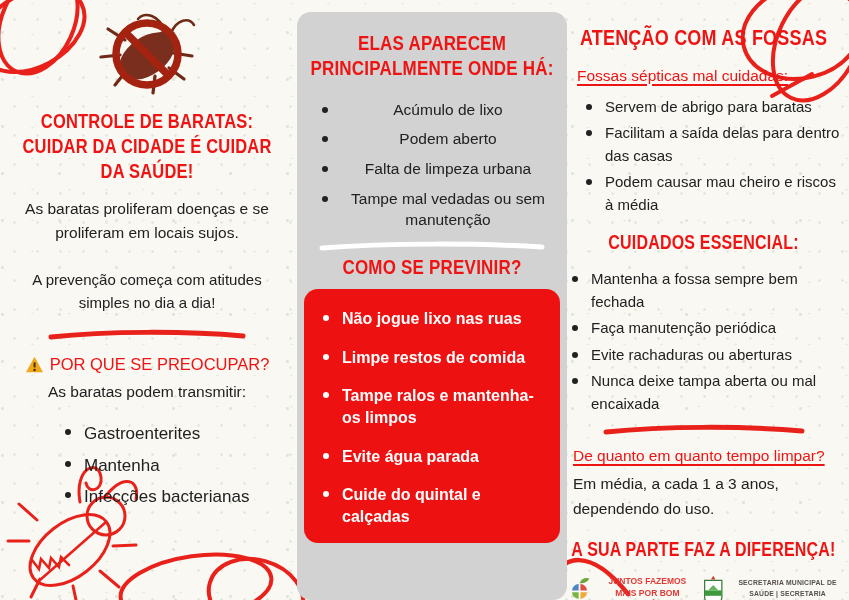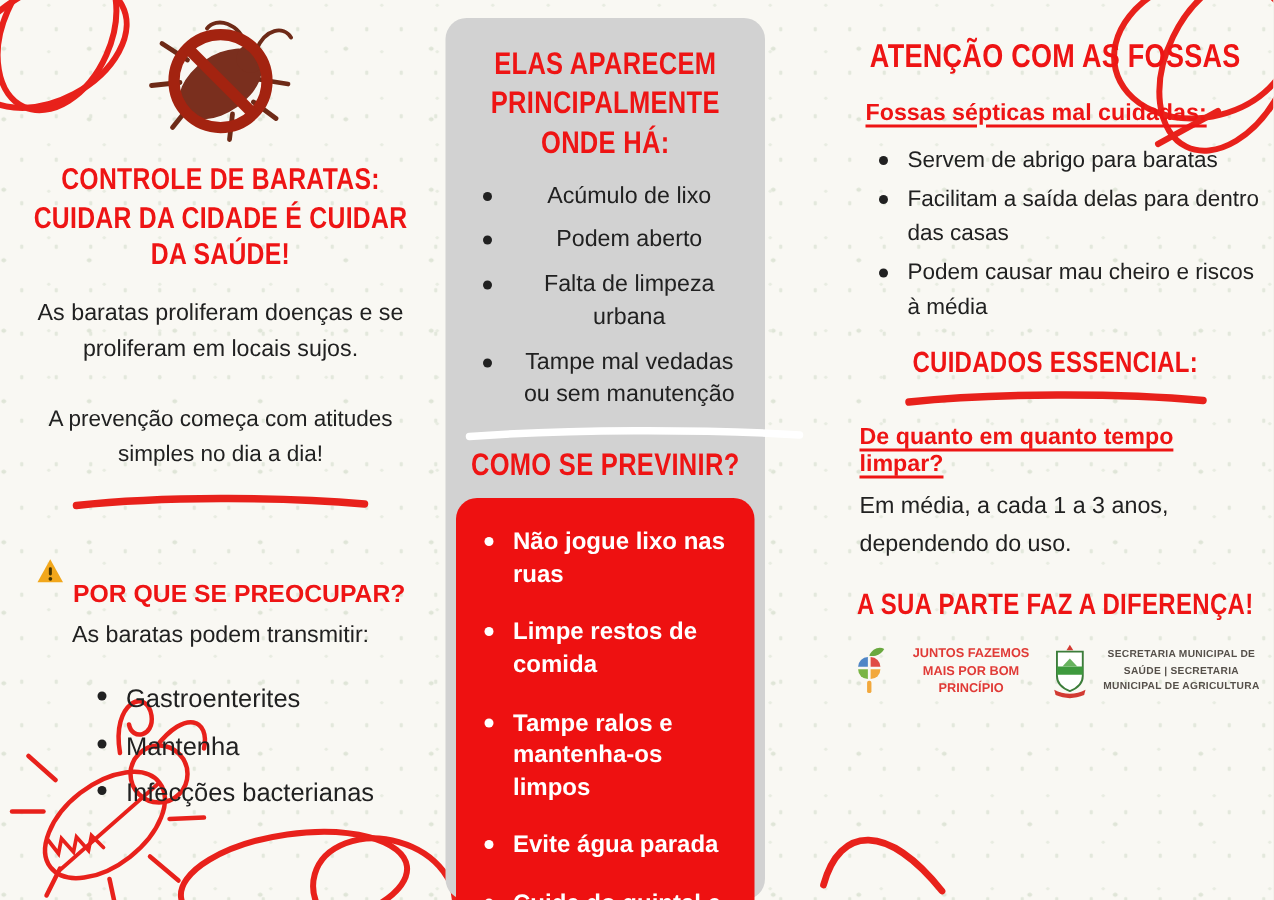--- a/index.html
+++ b/index.html
@@ -24,42 +24,42 @@
   li::before { content:""; position:absolute; left:5px; top:8px; width:6px; height:6px; border-radius:50%; background:currentColor; }
 
   
   .left-col { position:absolute; left:4px; top:8px; width:286px; text-align:center; }
   .no-roach { display:block; margin:0 auto 6px; }
   .left-title { font-size:16.5px; padding:0 4px; }
   .intro-1 { font-size:15.5px; line-height:1.55; margin:27px auto 0; width:264px; }
   .intro-2 { font-size:15px;   line-height:1.55; margin:23px auto 0; width:238px; }
   .swoosh-left { display:block; margin:15px auto 0; }
   .worry-head { display:flex; justify-content:center; align-items:center; gap:6px; margin-top:14px; }
-  .worry-title { font-size:16.5px; color:#ee1414; font-weight:bold;margin-top:32px; }
+  .worry-title { font-size:16.5px; color:#ee1414; font-weight:normal; }
   .worry-sub { font-size:15.5px; margin-top:9px; }
   .worry-list { text-align:left; margin:20px 0 0 56px; font-size:17px; line-height:1.5; }
   .worry-list li + li { margin-top:6px; }
 
   
-  .panel { position:absolute; left:297px; top:12px; width:213px; height:588px;
+  .panel { position:absolute; left:297px; top:12px; width:270px; height:588px;
            background:#d2d2d2; border-radius:14px; padding:18px 12px 0; text-align:center; }
   .appear-title { font-size:17px; }
   .appear-list { text-align:center; margin:26px 0 0 8px; font-size:15.5px; line-height:1.4; }
   .appear-list li + li { margin-top:8px; }
   .swoosh-white { display:block; margin:10px auto 0; }
   .prevent-title { font-size:17px; margin-top:2px; }
   .prevent-box { background:#ee1111; border-radius:14px; margin:14px -5px 0; padding:19px 14px 16px; text-align:left; }
   .prevent-list { color:#ffffff; font-weight:bold; font-size:16px; line-height:1.35; }
   .prevent-list li::before { background:#ffffff; top:7px; }
   .prevent-list li + li { margin-top:17px; }
 
   
   .right-col { position:absolute; left:565px; top:24px; width:277px; }
   .right-title { font-size:18px; text-align:center; }
-  .red-underline { color:#ee1414; font-weight:bold; text-decoration:underline; text-decoration-thickness:2px; text-underline-offset:3px; }
+  .red-underline { color:#ee1414; font-weight:normal; text-decoration:underline; text-decoration-thickness:2px; text-underline-offset:3px; }
   .septic-sub { font-size:15.5px; margin:20px 0 0 12px; }
   .septic-list { margin:11px 0 0 16px; font-size:15px; line-height:1.5; }
   .septic-list li + li { margin-top:4px; }
   .care-title { font-size:16px; text-align:center; margin-top:15px; }
   .care-list { margin:17px 0 0 2px; font-size:15px; line-height:1.5; }
   .care-list li + li { margin-top:4px; }
   .swoosh-right { display:block; margin:9px auto 0; }
   .clean-sub { font-size:15.5px; margin:11px 0 0 8px; }
   .clean-text { font-size:15.5px; line-height:1.6; margin:7px 0 0 8px; width:210px; }
   .closing-title { font-size:16px; text-align:center; margin-top:16px; }
@@ -181,20 +181,26 @@
     <h2 class="display right-title">ATENÇÃO COM AS FOSSAS</h2>
 
     <p class="red-underline septic-sub">Fossas sépticas mal cuidadas:</p>
     <ul class="septic-list">
         <li>Servem de abrigo para baratas</li>
         <li>Facilitam a saída delas para dentro das casas</li>
         <li>Podem causar mau cheiro e riscos à média</li>
       </ul>
 
     <h2 class="display care-title">CUIDADOS ESSENCIAL:</h2>
+    <ul class="care-list">
+        <li>Mantenha a fossa sempre bem fechada</li>
+        <li>Faça manutenção periódica</li>
+        <li>Evite rachaduras ou aberturas</li>
+        <li>Nunca deixe tampa aberta ou mal encaixada</li>
+      </ul>
 
     <svg class="swoosh-right" width="204" height="12" viewBox="0 0 204 12">
       <path d="M 4 8 C 62 2 144 2 200 7" stroke="#e8211b" stroke-width="5" fill="none" stroke-linecap="round"></path>
     </svg>
 
     <p class="red-underline clean-sub">De quanto em quanto tempo limpar?</p>
     <p class="clean-text">Em média, a cada 1 a 3 anos, dependendo do uso.</p>
 
     <h2 class="display closing-title">A SUA PARTE FAZ A DIFERENÇA!</h2>
 

